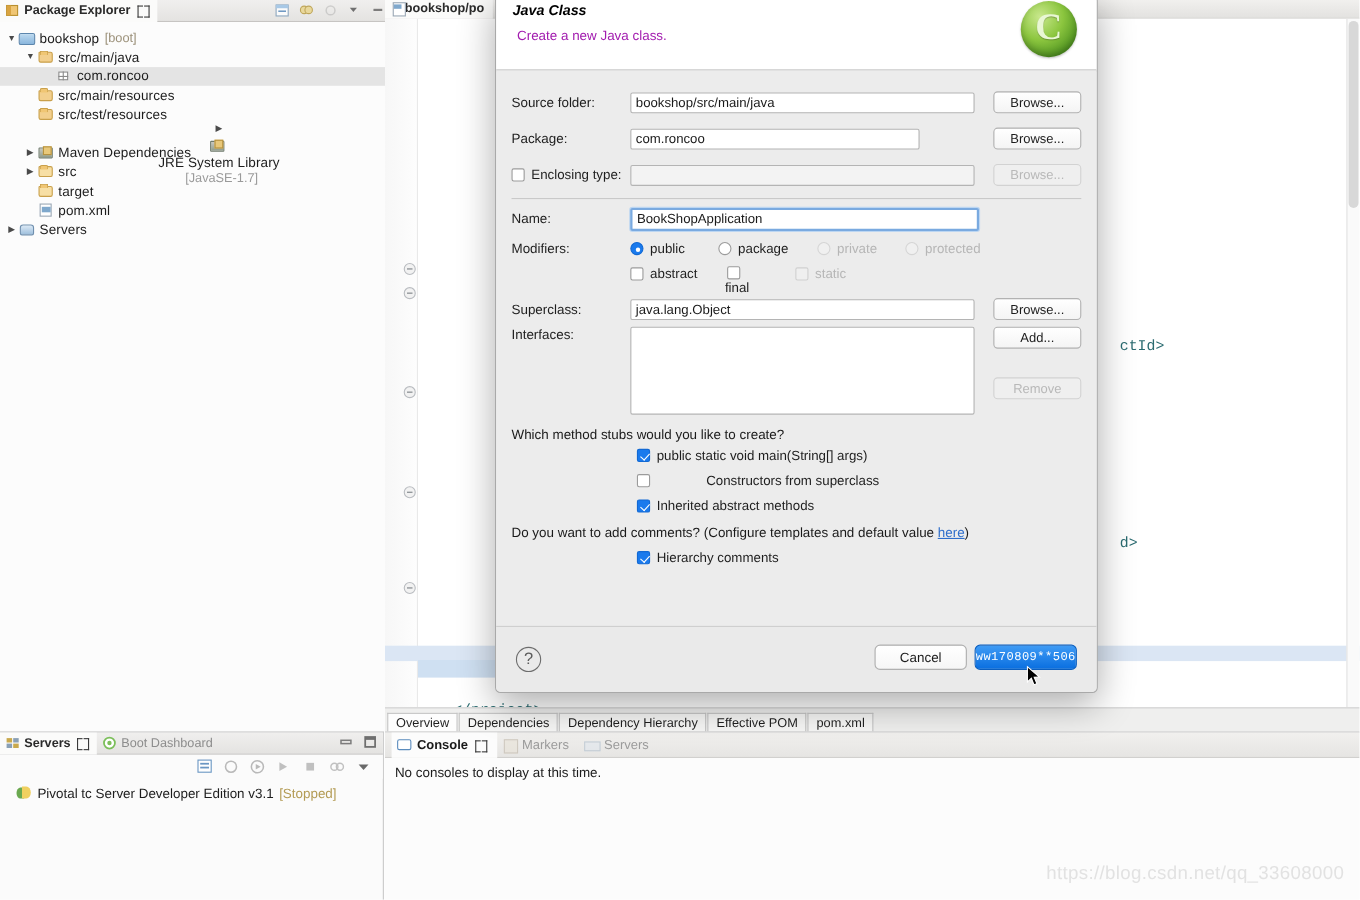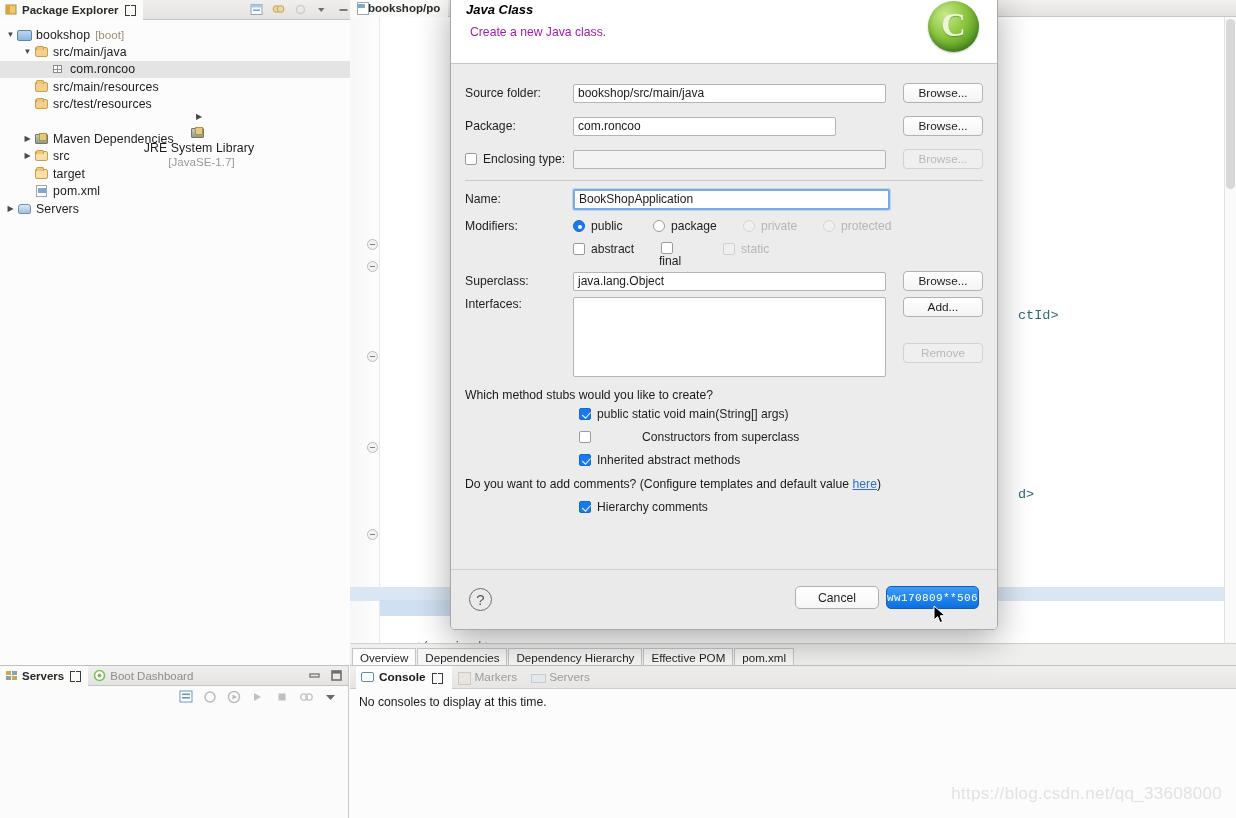--- a/index.html
+++ b/index.html
@@ -440,20 +440,25 @@
             <circle cx="10" cy="7" r="3.2" fill="none" stroke="#7a7a7a" stroke-width="1.3"></circle>
           </svg>
       </span>
       <span class="srvicon on">
         <svg width="15" height="14" viewBox="0 0 15 14">
             <path d="M3 5 L12 5 L7.5 10 Z" fill="#5a5a5a"></path>
           </svg>
       </span>
     </div>
 
+    <div class="srv-row">
+      <span class="tcicon"></span>
+      <span>Pivotal tc Server Developer Edition v3.1</span>
+      <span class="stopped">[Stopped]</span>
+    </div>
   </div>
 
   <div id="editor">
     <div class="ed-tabbar">
       <div class="ed-tab">
         <span class="xmlf2"></span>
         <span>bookshop/po</span>
       </div>
     </div>
 

